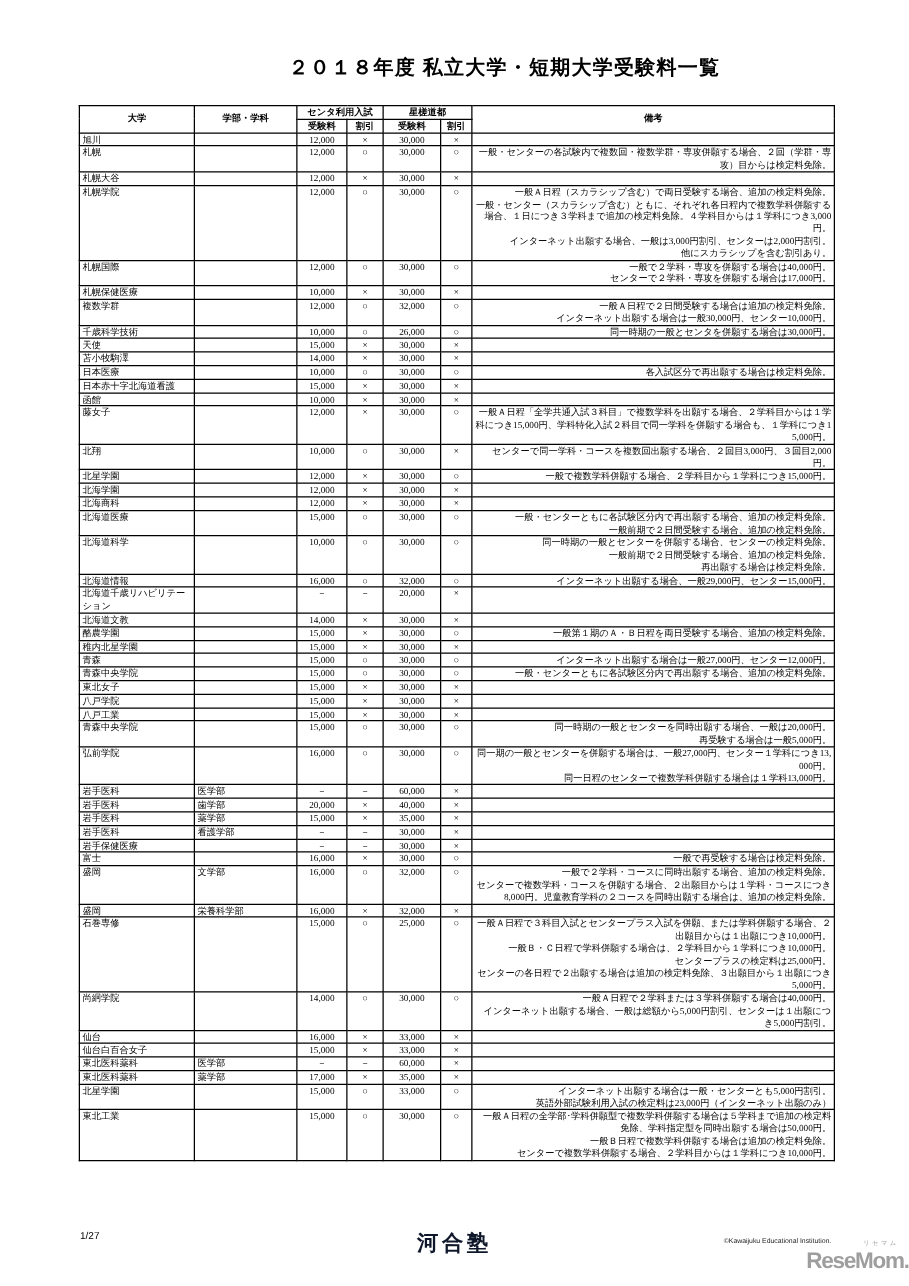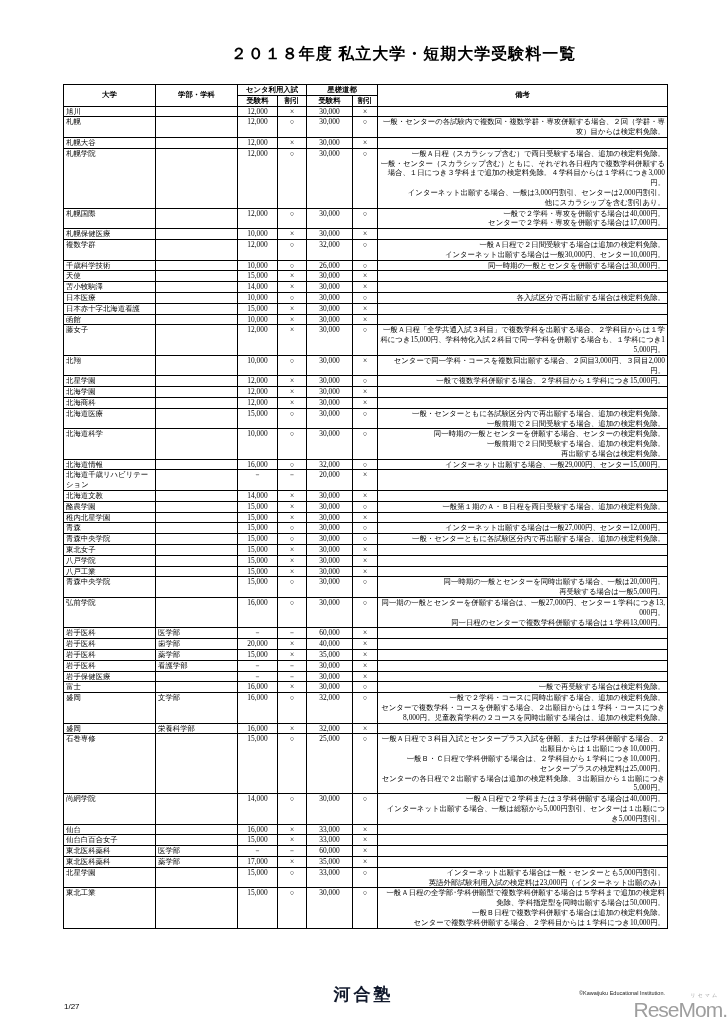--- a/index.html
+++ b/index.html
@@ -28,35 +28,35 @@
     overflow:hidden;
   }
   .fee-table th {
     text-align:center; font-weight:bold; vertical-align:middle; padding:0 1px;
   }
   td.c-university, td.c-faculty { text-align:left; word-break:break-all; }
   td.c-center_fee, td.c-center_discount,
   td.c-general_fee, td.c-general_discount { text-align:center; }
   td.c-notes { text-align:right; white-space:pre-line; word-break:break-all; }
   .footer-pagenum {
-    position:absolute; left:64px; top:984px; font-size:8px;margin-top:18px;
+    position:absolute; left:64px; top:984px; font-size:8px;
   }
   .kawai-logo {
     position:absolute; left:50%; transform:translateX(-50%); top:983px;
     font-size:17px; font-weight:bold; letter-spacing:3px; color:#1878be;
   }
   .copyright {
     position:absolute; right:62px; top:990px; font-size:5.5px; color:#222;
   }
   .watermark {
     position:absolute; right:0px; top:993px; text-align:right;
     color:#9e9e9e; line-height:1;
   }
   .watermark .ruby { display:block; font-size:5px; letter-spacing:2px; margin-right:8px; margin-bottom:1px; }
-  .watermark .wordmark { font-size:21px; font-weight:normal; letter-spacing:-1px; }
+  .watermark .wordmark { font-size:18px; font-weight:bold; letter-spacing:-1px; }
 </style>
 </head>
 <body>
 
 <h1 class="page-title">２０１８年度 私立大学・短期大学受験料一覧</h1>
 
 <table class="fee-table">
   <colgroup>
     <col style="width:92px">
       <col style="width:82px">

